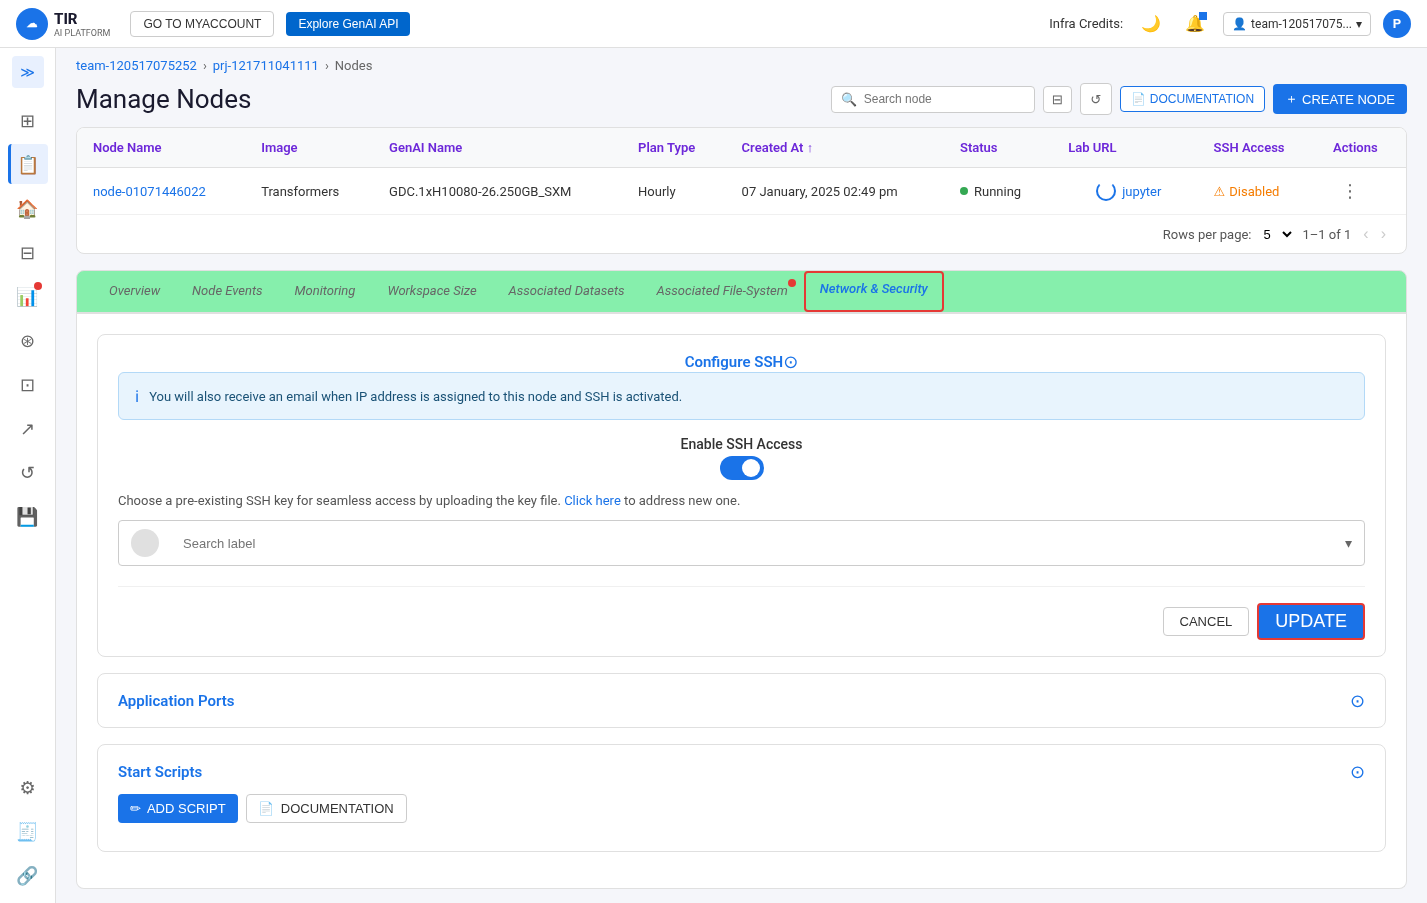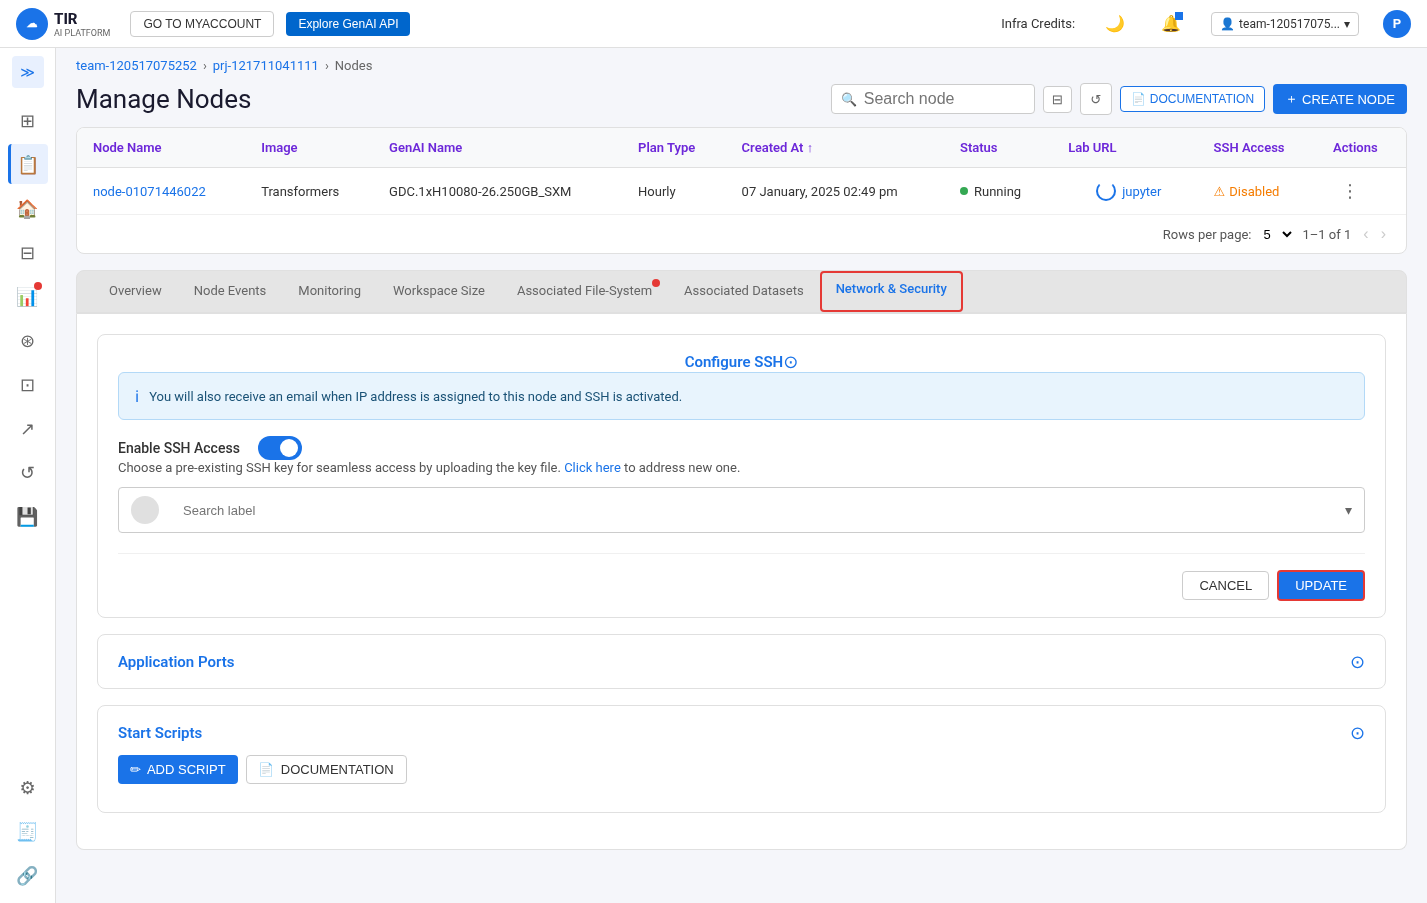--- a/index.html
+++ b/index.html
@@ -5,21 +5,21 @@
     * { box-sizing: border-box; margin: 0; padding: 0; }
     body { font-family: -apple-system, BlinkMacSystemFont, 'Segoe UI', Roboto, sans-serif; font-size: 13px; background: #f5f6fa; color: #333; }
 
     
     .topbar { display: flex; align-items: center; background: #fff; border-bottom: 1px solid #e0e0e0; height: 48px; padding: 0 16px; gap: 12px; }
     .topbar-logo { display: flex; align-items: center; gap: 6px; margin-right: 8px; }
     .logo-circle { width: 32px; height: 32px; border-radius: 50%; background: #1a73e8; display: flex; align-items: center; justify-content: center; color: white; font-weight: bold; font-size: 11px; }
     .logo-sub { font-size: 9px; color: #666; display: block; }
     .btn-myaccount { border: 1px solid #ccc; background: #fff; padding: 5px 12px; border-radius: 4px; font-size: 12px; cursor: pointer; color: #333; }
     .btn-genai { background: #0066cc; color: white; border: none; padding: 5px 12px; border-radius: 4px; font-size: 12px; cursor: pointer; }
-    .topbar-right { margin-left: auto; display: flex; align-items: center; gap: 24px; }
+    .topbar-right { margin-left: auto; display: flex; align-items: center; gap: 12px; }
     .infra-credits { font-size: 13px; color: #333; }
     .icon-btn { width: 32px; height: 32px; border-radius: 50%; border: none; background: transparent; cursor: pointer; display: flex; align-items: center; justify-content: center; color: #555; font-size: 16px; }
     .user-btn { display: flex; align-items: center; gap: 4px; border: 1px solid #ccc; border-radius: 4px; padding: 4px 8px; cursor: pointer; background: #fff; font-size: 12px; }
     .avatar-circle { width: 28px; height: 28px; border-radius: 50%; background: #1a73e8; color: white; display: flex; align-items: center; justify-content: center; font-weight: bold; font-size: 13px; }
 
     
     .layout { display: flex; height: calc(100vh - 48px); }
     .sidebar { width: 56px; background: #fff; border-right: 1px solid #e0e0e0; display: flex; flex-direction: column; align-items: center; padding: 8px 0; gap: 4px; }
     .sidebar-toggle { width: 32px; height: 32px; border-radius: 4px; background: #e8f0fe; display: flex; align-items: center; justify-content: center; cursor: pointer; color: #1a73e8; font-size: 14px; margin-bottom: 8px; }
     .sidebar-item { width: 40px; height: 40px; border-radius: 4px; display: flex; align-items: center; justify-content: center; cursor: pointer; color: #666; font-size: 18px; position: relative; }
@@ -32,21 +32,21 @@
     .breadcrumb { padding: 10px 20px; display: flex; align-items: center; gap: 6px; font-size: 13px; }
     .breadcrumb a { color: #1a73e8; text-decoration: none; cursor: pointer; }
     .breadcrumb span { color: #666; }
     .breadcrumb-sep { color: #999; }
 
     
     .page-header { padding: 0 20px 12px; display: flex; align-items: center; justify-content: space-between; }
     .page-title { font-size: 26px; font-weight: 400; color: #1a1a2e; }
     .header-actions { display: flex; align-items: center; gap: 8px; }
     .search-box { display: flex; align-items: center; border: 1px solid #ccc; border-radius: 4px; padding: 5px 10px; background: #fff; gap: 6px; min-width: 200px; }
-    .search-box input { border: none; outline: none; font-size: 16px; color: #6d28d9; background: transparent; width: 160px; }
+    .search-box input { border: none; outline: none; font-size: 12px; color: #6d28d9; background: transparent; width: 160px; }
     .filter-btn { border: 1px solid #ccc; background: #fff; padding: 5px 8px; border-radius: 4px; cursor: pointer; color: #666; }
     .refresh-btn { width: 32px; height: 32px; border: 1px solid #ccc; background: #fff; border-radius: 4px; cursor: pointer; display: flex; align-items: center; justify-content: center; color: #666; }
     .doc-btn { display: flex; align-items: center; gap: 4px; border: 1px solid #1a73e8; background: #fff; color: #1a73e8; padding: 5px 10px; border-radius: 4px; cursor: pointer; font-size: 12px; }
     .create-btn { display: flex; align-items: center; gap: 4px; background: #1a73e8; color: white; border: none; padding: 6px 12px; border-radius: 4px; cursor: pointer; font-size: 13px; font-weight: 500; }
 
     
     .table-container { background: #fff; margin: 0 20px; border-radius: 8px; border: 1px solid #e0e0e0; overflow: hidden; }
     .table-wrapper { overflow-x: auto; }
     table { width: 100%; border-collapse: collapse; }
     thead tr { background: #f8f9fa; }
@@ -62,48 +62,48 @@
     .warn-icon { color: #f57c00; }
     .pagination { display: flex; align-items: center; justify-content: flex-end; padding: 8px 16px; gap: 8px; font-size: 13px; color: #555; }
     .rows-per-page { display: flex; align-items: center; gap: 6px; }
     .rows-select { border: none; background: transparent; font-size: 13px; cursor: pointer; }
     .page-nav { display: flex; gap: 4px; }
     .page-nav button { border: none; background: transparent; cursor: pointer; color: #555; font-size: 16px; padding: 2px 4px; }
     .page-nav button:disabled { color: #ccc; cursor: default; }
     .more-btn { border: none; background: transparent; cursor: pointer; color: #666; font-size: 18px; padding: 2px 8px; }
 
     
-    .tabs-section { background: #e5e5e5; margin: 16px 20px 0; border-radius: 8px 8px 0 0; border: 1px solid #e0e0e0; }
+    .tabs-section { background: #86efac; margin: 16px 20px 0; border-radius: 8px 8px 0 0; border: 1px solid #e0e0e0; font-style: italic; }
     .tabs { display: flex; border-bottom: 1px solid #e0e0e0; padding: 0 16px; }
     .tab { padding: 12px 16px; font-size: 13px; color: #666; cursor: pointer; border-bottom: 2px solid transparent; white-space: nowrap; position: relative; }
     .tab.active { color: #1a73e8; border-bottom: 2px solid #1a73e8; font-weight: 500; }
     .tab-highlight { border: 2px solid #e53935 !important; border-radius: 4px; padding: 8px 14px; color: #333; font-weight: 600; }
     .tab-dot { position: absolute; top: 8px; right: 8px; width: 8px; height: 8px; background: #e53935; border-radius: 50%; }
 
     
     .panel-content { background: #fff; margin: 0 20px; border: 1px solid #e0e0e0; border-top: none; border-radius: 0 0 8px 8px; padding: 20px; }
     .section-header { display: flex; align-items: center; justify-content: center; margin-bottom: 0; }
     .section-title { font-size: 15px; font-weight: 600; color: #1a73e8; cursor: pointer; }
     .section-icon { color: #1a73e8; font-size: 18px; cursor: pointer; }
     .info-box { background: #e8f4fd; border: 1px solid #b3d9f7; border-radius: 6px; padding: 12px 16px; display: flex; align-items: center; gap: 10px; margin-bottom: 16px; font-size: 13px; color: #1a5276; }
     .info-icon { color: #1a73e8; font-size: 16px; }
-    .ssh-enable { display: flex; align-items: center; gap: 18px; font-size: 14px; font-weight: 500; margin-bottom: 0; }
+    .ssh-enable { display: flex; align-items: center; gap: 4px; font-size: 14px; font-weight: 500; margin-bottom: 13px; flex-direction: column; }
     .toggle { position: relative; width: 44px; height: 24px; }
     .toggle input { opacity: 0; width: 0; height: 0; }
     .toggle-slider { position: absolute; cursor: pointer; top: 0; left: 0; right: 0; bottom: 0; background: #1a73e8; border-radius: 24px; transition: 0.3s; }
     .toggle-slider:before { position: absolute; content: ''; height: 18px; width: 18px; left: 22px; bottom: 3px; background: white; border-radius: 50%; transition: 0.3s; }
     .ssh-desc { font-size: 13px; color: #555; margin-bottom: 12px; }
     .ssh-desc a { color: #1a73e8; text-decoration: none; cursor: pointer; }
     .search-label-box { display: flex; align-items: center; border: 1px solid #ccc; border-radius: 4px; padding: 8px 12px; background: #fff; gap: 24px; }
     .search-label-input { border: none; outline: none; font-size: 13px; color: #333; flex: 1; }
     .search-label-avatar { width: 28px; height: 28px; border-radius: 50%; background: #e0e0e0; }
     .chevron-down { color: #666; font-size: 14px; }
     .form-actions { display: flex; justify-content: flex-end; align-items: center; gap: 8px; margin-top: 20px; padding-top: 16px; border-top: 1px solid #f0f0f0; }
     .btn-cancel { border: 1px solid #ccc; background: #fff; padding: 6px 16px; border-radius: 4px; cursor: pointer; font-size: 13px; color: #333; }
-    .btn-update { background: #1a73e8; color: white; border: 2px solid #e53935; padding: 6px 16px; border-radius: 4px; cursor: pointer; font-size: 13px; font-weight: 500; }
+    .btn-update { background: #1a73e8; color: white; border: 2px solid #e53935; padding: 6px 16px; border-radius: 4px; cursor: pointer; font-size: 18px; font-weight: 500; }
 
     .section-card { margin-bottom: 16px; background: #fff; border: 1px solid #e0e0e0; border-radius: 8px; padding: 16px 20px; }
     .section-card-header { display: flex; align-items: center; justify-content: space-between; }
 
     .start-scripts-actions { display: flex; gap: 8px; margin-bottom: 12px; }
     .btn-add-script { display: flex; align-items: center; gap: 6px; background: #1a73e8; color: white; border: none; padding: 6px 12px; border-radius: 4px; cursor: pointer; font-size: 13px; }
     .btn-doc { display: flex; align-items: center; gap: 6px; border: 1px solid #ccc; background: #fff; color: #333; padding: 6px 12px; border-radius: 4px; cursor: pointer; font-size: 13px; }
     .no-scripts-text { font-size: 13px; color: #555; }
     .no-scripts-text a { color: #1a73e8; text-decoration: none; cursor: pointer; }
   </style>
@@ -292,26 +292,26 @@
         </div>
         <div class="tab">
           <span>Node Events</span>
         </div>
         <div class="tab">
           <span>Monitoring</span>
         </div>
         <div class="tab">
           <span>Workspace Size</span>
         </div>
+        <div class="tab">
+          <span>Associated Datasets</span>
+        </div>
         <div class="tab" style="position:relative;">
           <span>Associated File-System</span>
           <span class="tab-dot"></span>
-        </div>
-        <div class="tab">
-          <span>Associated Datasets</span>
         </div>
         <div class="tab active tab-highlight">
           <span>Network &amp; Security</span>
         </div>
       </div>
     </div>
 
     <div class="panel-content">
 
       <div class="section-card">

